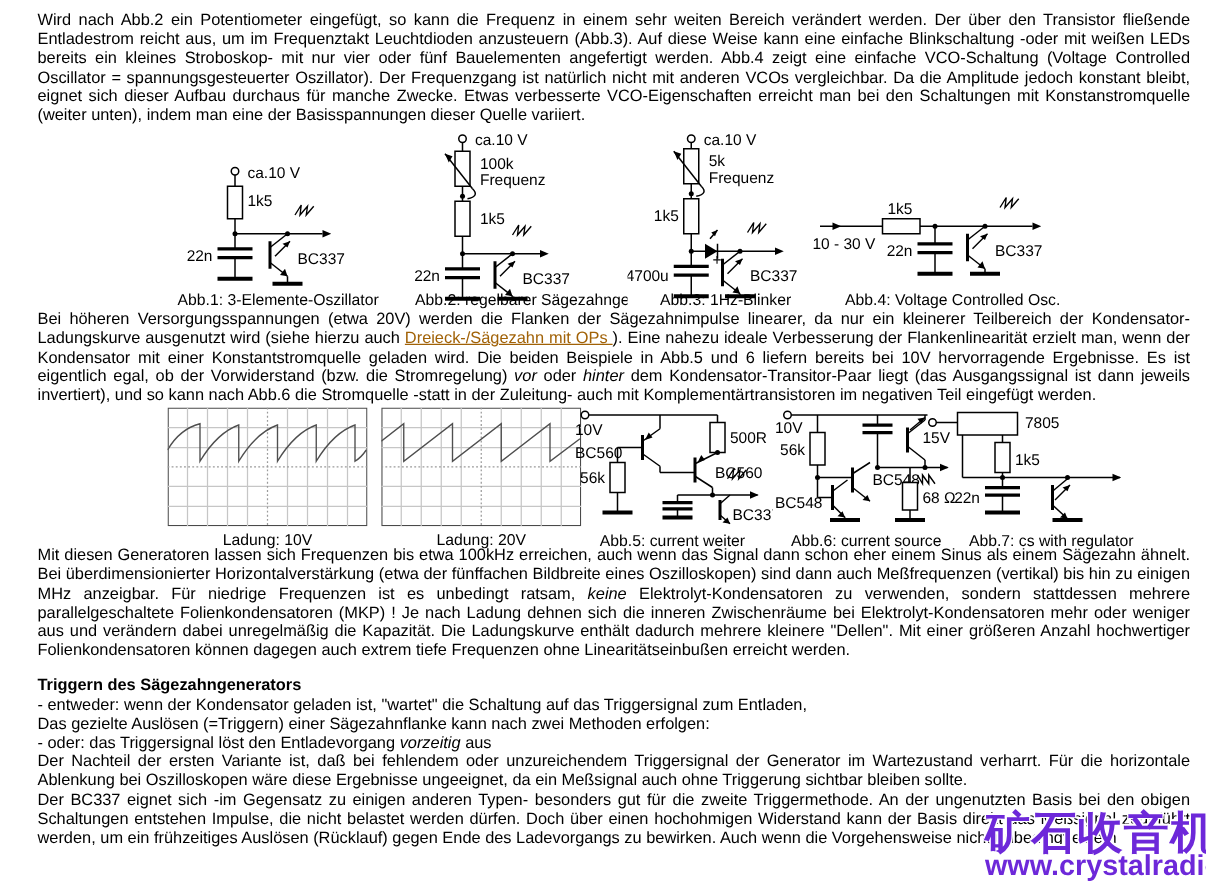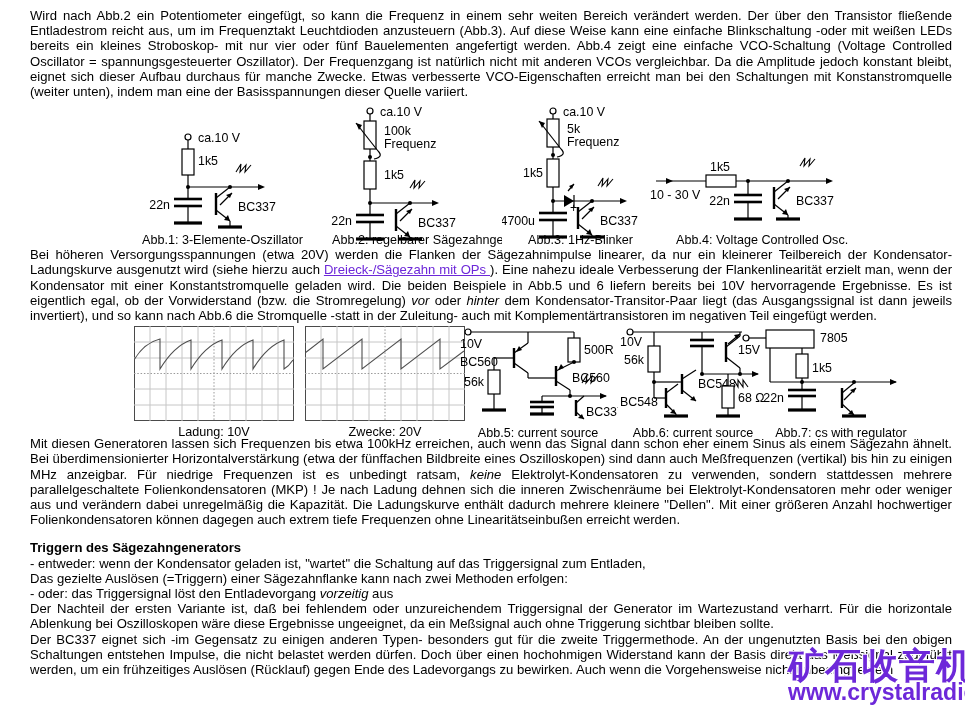--- a/index.html
+++ b/index.html
@@ -2,21 +2,21 @@
 <html><head>
 <meta charset="utf-8">
 <style>
   html,body{margin:0;padding:0;background:#fff;}
   body{width:965px;height:714px;overflow:hidden;color:#000;
        font-family:"Liberation Sans",sans-serif;font-size:13.1px;line-height:15.2px;}
   .page{position:relative;width:965px;height:714px;overflow:hidden;}
   .doc{padding:8px 13px 0 30px;}
   p.just{margin:0;text-align:justify;}
   .it{font-style:italic;}
-  a.doclink{color:#6d28d9;text-decoration:underline;cursor:pointer;}
+  a.doclink{color:#a16207;text-decoration:underline;cursor:pointer;}
   .figrow{position:relative;}
   .figrow1{height:146px;margin-top:2px;}
   .figrow2{height:110px;margin-top:3px;}
   .fig{position:absolute;top:0;}
   .figcap{font-size:12.6px;text-align:center;margin-top:1px;white-space:nowrap;}
   svg text{font-family:"Liberation Sans",sans-serif;font-size:12.4px;fill:#000;}
   svg text.cap{font-size:12.6px;}
   svg .w{stroke:#000;stroke-width:1.2;fill:none;}
   svg .comp{stroke:#000;stroke-width:1.2;fill:#fff;}
   svg .plate{stroke:#000;stroke-width:2.6;fill:none;}
@@ -269,21 +269,21 @@
               <line x1="144" y1="0" x2="144" y2="95"></line>
             <line x1="0" y1="16" x2="160" y2="16"></line>
               <line x1="0" y1="32" x2="160" y2="32"></line>
             <line x1="0" y1="63" x2="160" y2="63"></line>
               <line x1="0" y1="79" x2="160" y2="79"></line>
           </g>
           <line class="ctr" x1="80" y1="0" x2="80" y2="95"></line>
           <line class="ctr" x1="0" y1="47.5" x2="160" y2="47.5"></line>
           <path class="trace" d="M0,27 L18,13 L18,43 L57,13 L57,43 L96,13 L96,43 L135,13 L135,43 L159,25"></path>
         </svg>
-        <div class="figcap">Zwecke: 20V</div>
+        <div class="figcap">Ladung: 20V</div>
       </div>
 
       <div class="fig" style="left:428px;width:160px;">
         <svg width="160" height="96">
           <circle class="w" cx="10" cy="6" r="3"></circle>
           <line class="w" x1="13" y1="6" x2="116" y2="6"></line>
           <text x="2" y="22">10V</text>
           <line class="w" x1="116" y1="6" x2="116" y2="12"></line>
           <rect class="comp" x="110" y="12" width="12" height="24"></rect>
           <text x="126" y="28">500R</text>
@@ -326,21 +326,21 @@
             <line class="gnd" x1="72" y1="88" x2="96" y2="88"></line>
             </g>
           <g>
             <line class="bar" x1="118" y1="74" x2="118" y2="90"></line>
             <line class="w" x1="118" y1="77" x2="126" y2="70"></line>
             <line class="w" x1="118" y1="86" x2="126" y2="93"></line>
             <polygon class="ah" points="126,93 120,92 124,88"></polygon>
             </g>
           <text x="128" y="90">BC337</text>
         </svg>
-        <div class="figcap">Abb.5: current source</div>
+        <div class="figcap">Abb.5: current weiter</div>
       </div>
 
       <div class="fig" style="left:588px;width:150px;">
         <svg width="150" height="96">
           <circle class="w" cx="12" cy="6" r="3"></circle>
           <line class="w" x1="15" y1="6" x2="124" y2="6"></line>
           <text x="2" y="20">10V</text>
           <line class="w" x1="36" y1="6" x2="36" y2="20"></line>
           <rect class="comp" x="30" y="20" width="12" height="26"></rect>
           <text x="26" y="38" text-anchor="end">56k</text>

